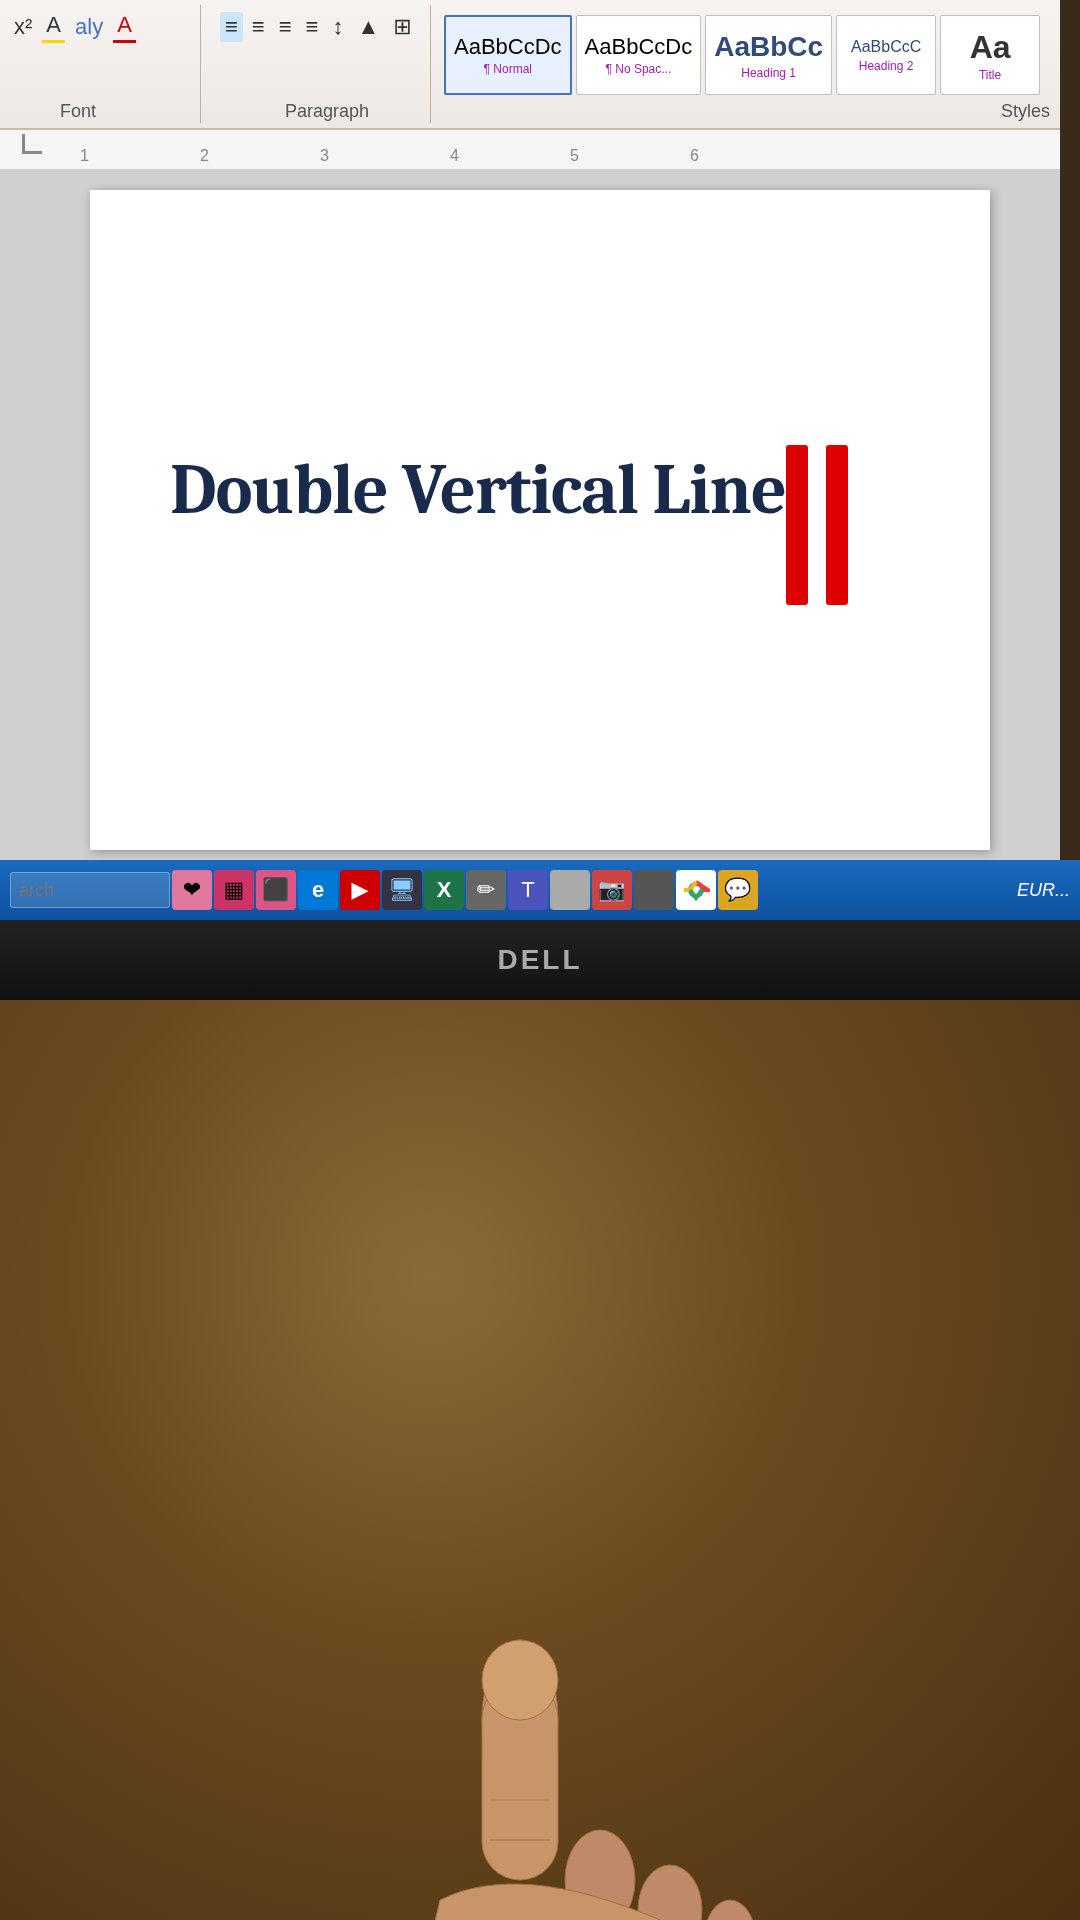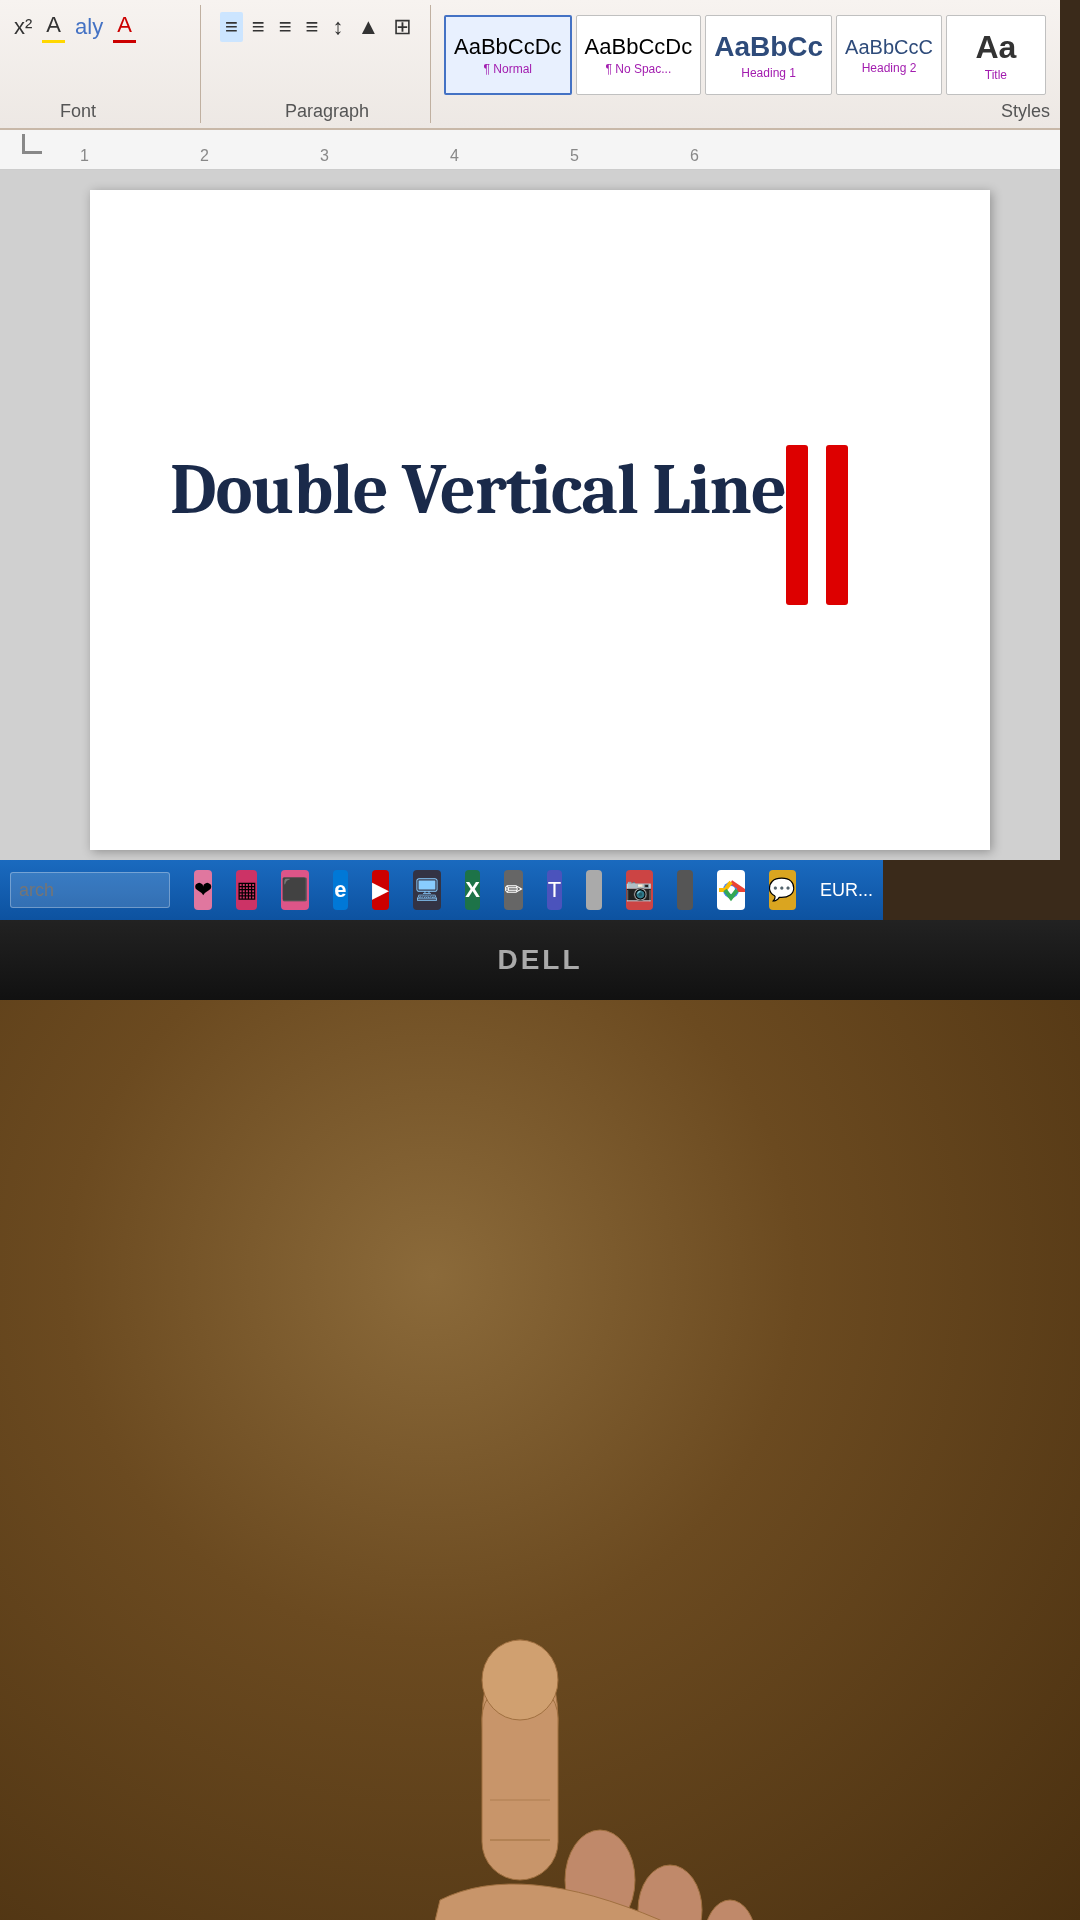--- a/index.html
+++ b/index.html
@@ -133,21 +133,21 @@
 
     .style-item-preview {
       font-size: 24px;
       line-height: 1.2;
       white-space: nowrap;
     }
 
     .style-normal-preview { font-size: 22px; color: #000; }
     .style-nospace-preview { font-size: 22px; color: #000; }
     .style-h1-preview { font-size: 28px; color: #2e4b7a; font-weight: bold; }
-    .style-h2-preview { font-size: 20px; color: #2e4b7a; }
+    .style-h2-preview { font-size: 16px; color: #2e4b7a; }
     .style-title-preview { font-size: 32px; color: #333; font-weight: bold; }
 
     .style-label {
       font-size: 12px;
       color: #a21caf;
       margin-top: 2px;
     }
 
     
     .ruler {
@@ -222,27 +222,27 @@
       height: 160px;
       background: #dd0000;
       border-radius: 3px;
     }
 
     
     .taskbar {
       position: absolute;
       top: 860px;
       left: 0;
-      width: 883px;
+      width: 1080px;
       height: 60px;
       background: linear-gradient(to bottom, #1a6abf 0%, #0d52a0 100%);
       display: flex;
       align-items: center;
       padding: 0 10px;
-      gap: 24px;
+      gap: 2px;
       z-index: 10;
     }
 
     .taskbar-search {
       background: rgba(255,255,255,0.15);
       border: 1px solid rgba(255,255,255,0.3);
       border-radius: 3px;
       height: 36px;
       width: 160px;
       color: white;
@@ -270,20 +270,21 @@
     .taskbar-icon.teams-icon { background: #4b53bc; color: white; }
     .taskbar-icon.cam-icon { background: #c44; color: white; }
     .taskbar-icon.clip-icon { background: #555; color: white; }
     .taskbar-icon.chrome-icon { background: white; }
     .taskbar-icon.chat-icon { background: #daa520; }
     .taskbar-tray {
       margin-left: auto;
       color: white;
       font-size: 18px;
       white-space: nowrap;
+      font-style: italic;
     }
 
     
     .monitor-bezel-bottom {
       position: absolute;
       top: 920px;
       left: 0;
       width: 1080px;
       height: 80px;
       background: linear-gradient(to bottom, #222 0%, #111 100%);

